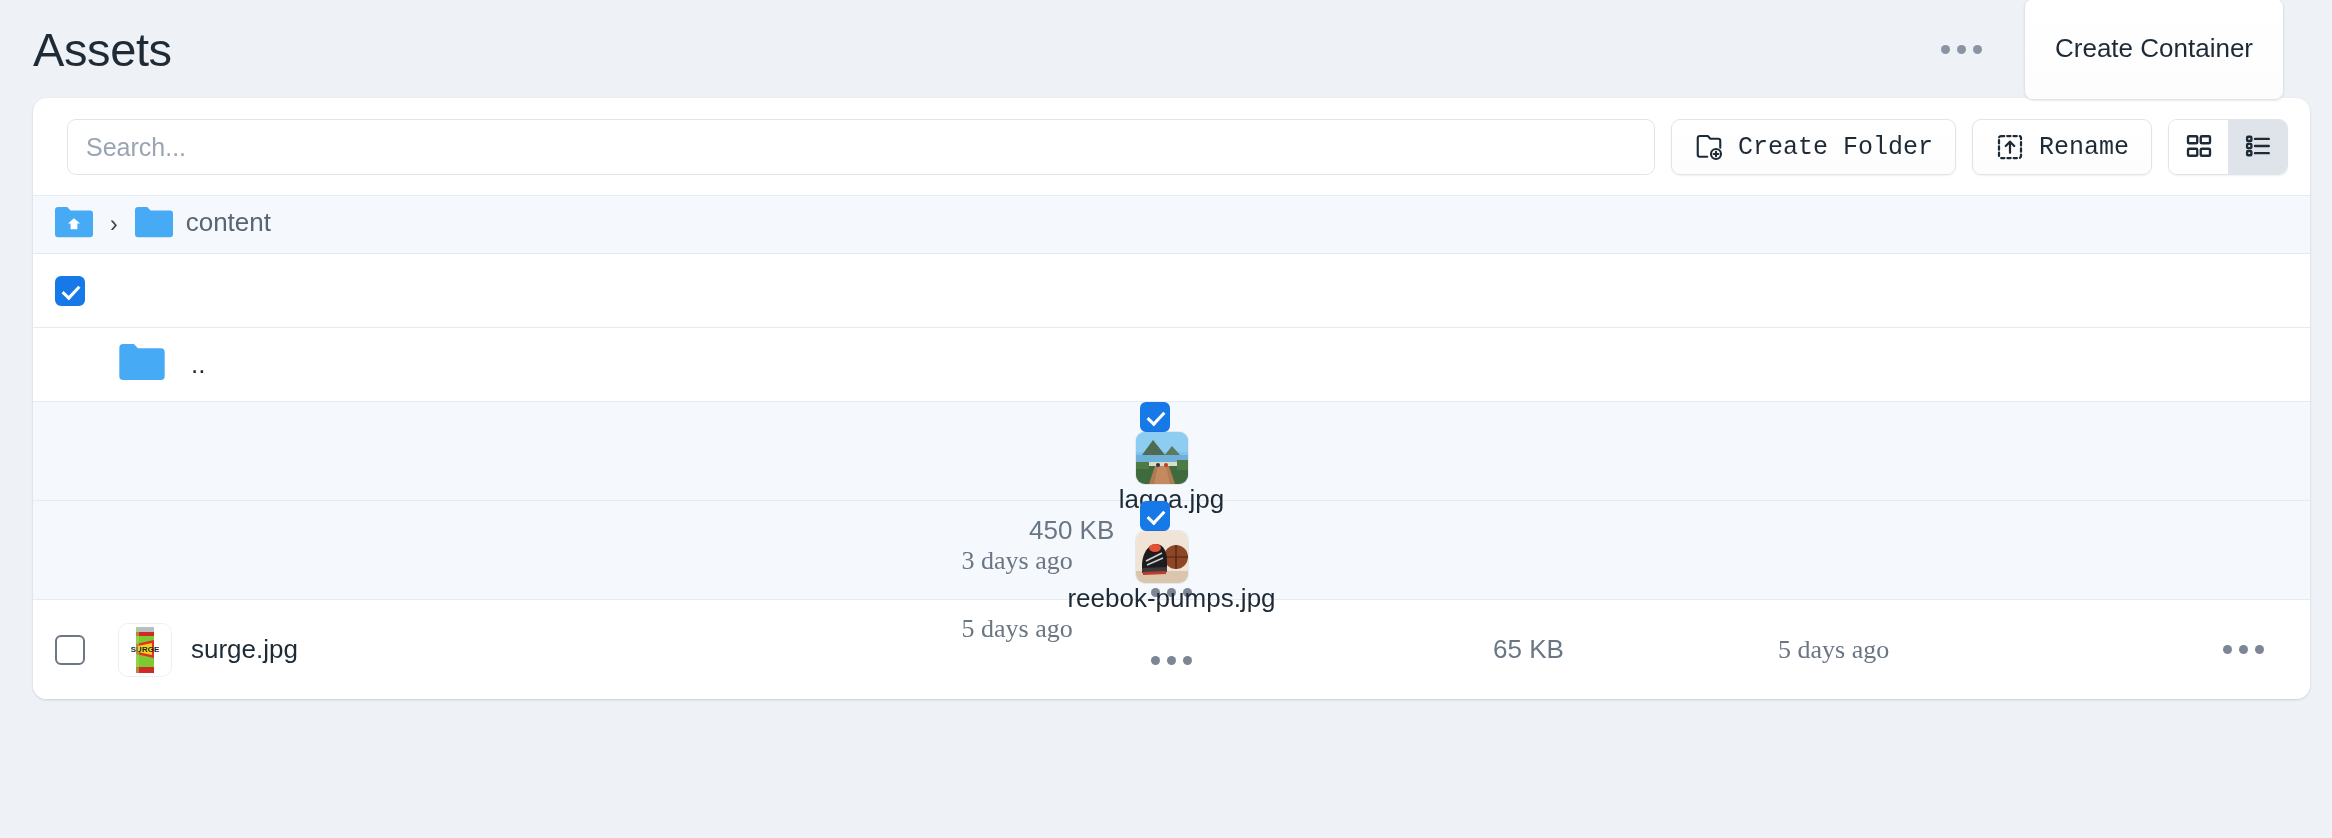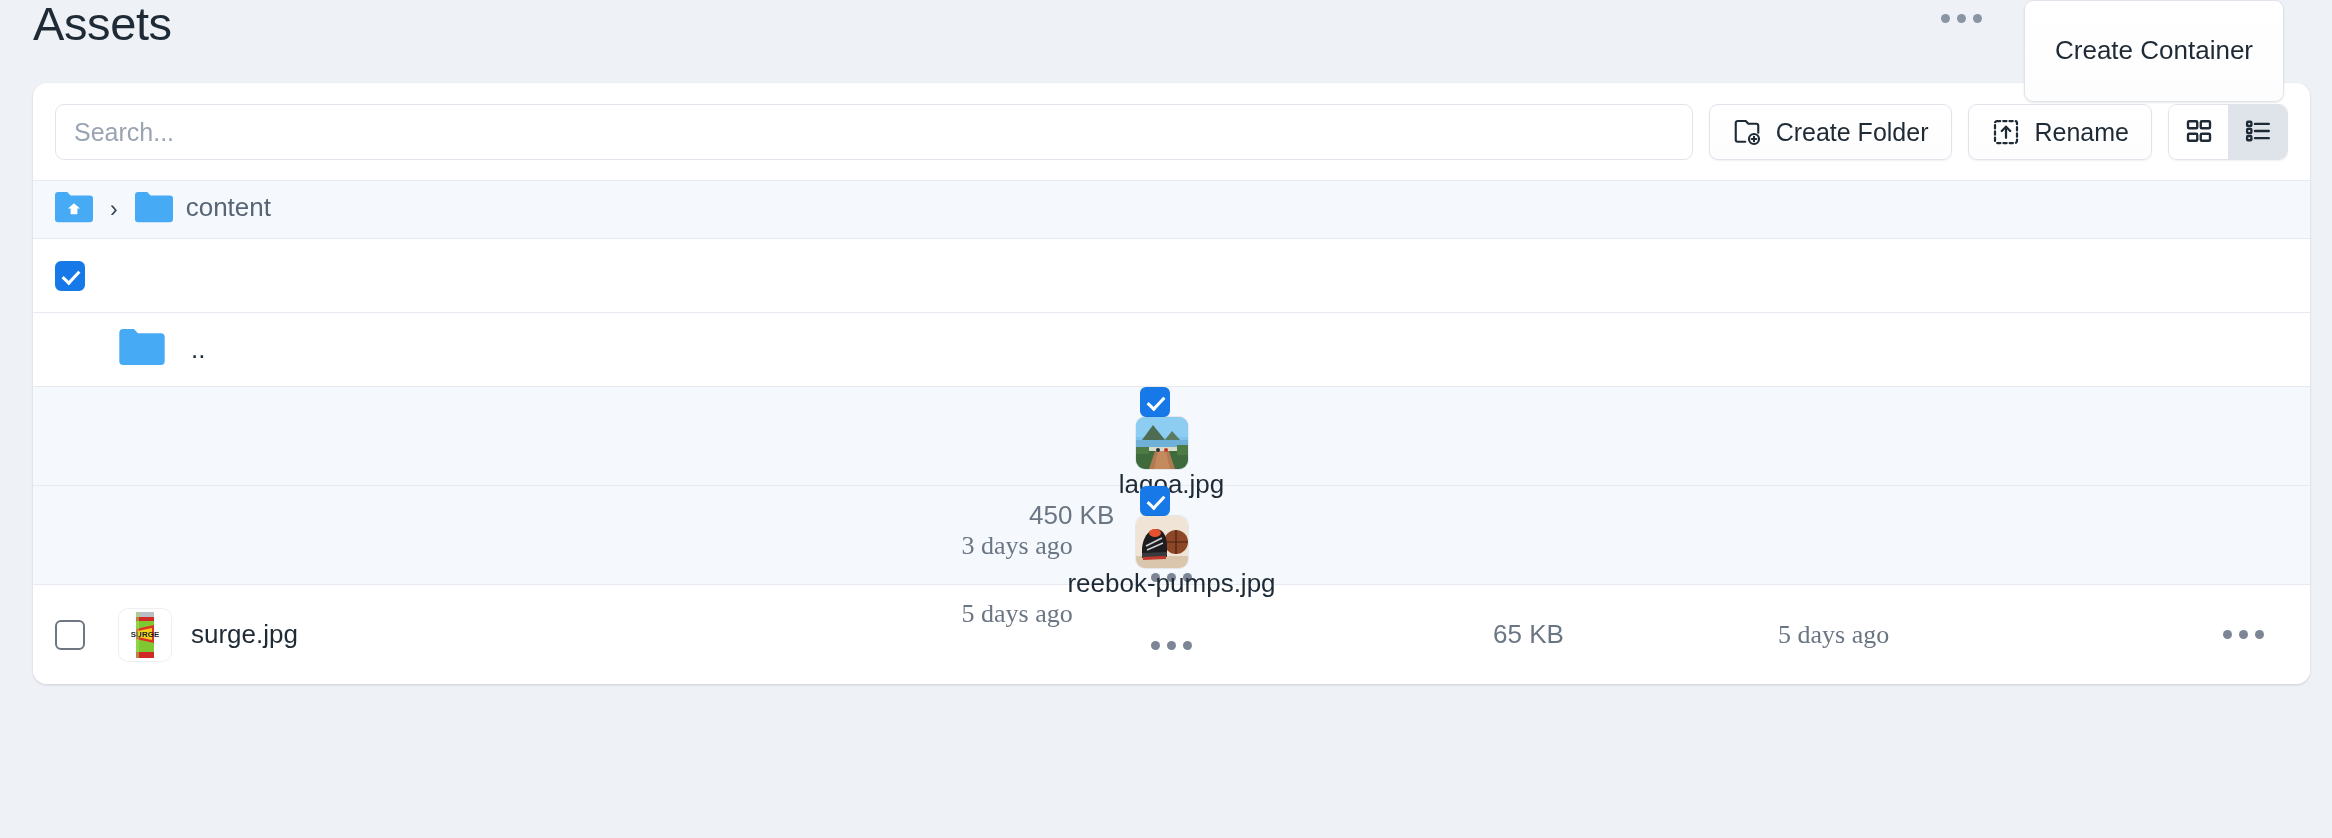--- a/index.html
+++ b/index.html
@@ -6,23 +6,23 @@
   html, body {
     margin: 0; padding: 0;
     width: 2332px; height: 838px;
     background: #eef1f6;
     font-family: "Liberation Sans", sans-serif;
     -webkit-font-smoothing: antialiased;
   }
 
   
   .page-header {
-    height: 83px;
-    display: flex;
-    align-items: flex-start;
+    height: 98px;
+    display: flex;
+    align-items: center;
     padding: 0 48px 0 33px;
   }
   .page-title {
     font-size: 47px;
     font-weight: 400;
     color: #1e2a35;
     letter-spacing: -0.4px;
     line-height: 1;
   }
   .header-spacer { flex: 1; }
@@ -58,21 +58,21 @@
     border-radius: 14px;
     box-shadow: 0 1px 3px rgba(16,24,40,.10), 0 1px 2px rgba(16,24,40,.06);
     overflow: hidden;
   }
 
   
   .toolbar {
     display: flex;
     align-items: center;
     gap: 16px;
-    padding: 21px 22px 20px 22px;
+    padding: 21px 22px 20px 34px;
   }
   .search-input {
     flex: 1;
     height: 56px;
     border: 1px solid #dfe3ea;
     border-radius: 9px;
     padding: 0 18px;
     font-size: 25px;
     font-family: inherit;
     color: #3a4552;
@@ -88,21 +88,21 @@
     gap: 14px;
     height: 56px;
     background: linear-gradient(180deg,#ffffff 0%,#fdfdfe 100%);
     border: 1px solid #dfe3ea;
     border-radius: 9px;
     box-shadow: 0 1px 2px rgba(16,24,40,.06);
     padding: 0 22px;
     font-size: 25px;
     color: #1e2a35;
     cursor: pointer;
-    font-family: Liberation Sans, sans-serif;
+    font-family: Liberation Mono, monospace;
     white-space: nowrap;
   }
   .tb-btn svg { display: block; flex: none; }
 
   .view-toggle {
     display: flex;
     border: 1px solid #dfe3ea;
     border-radius: 9px;
     overflow: hidden;
     height: 56px;

